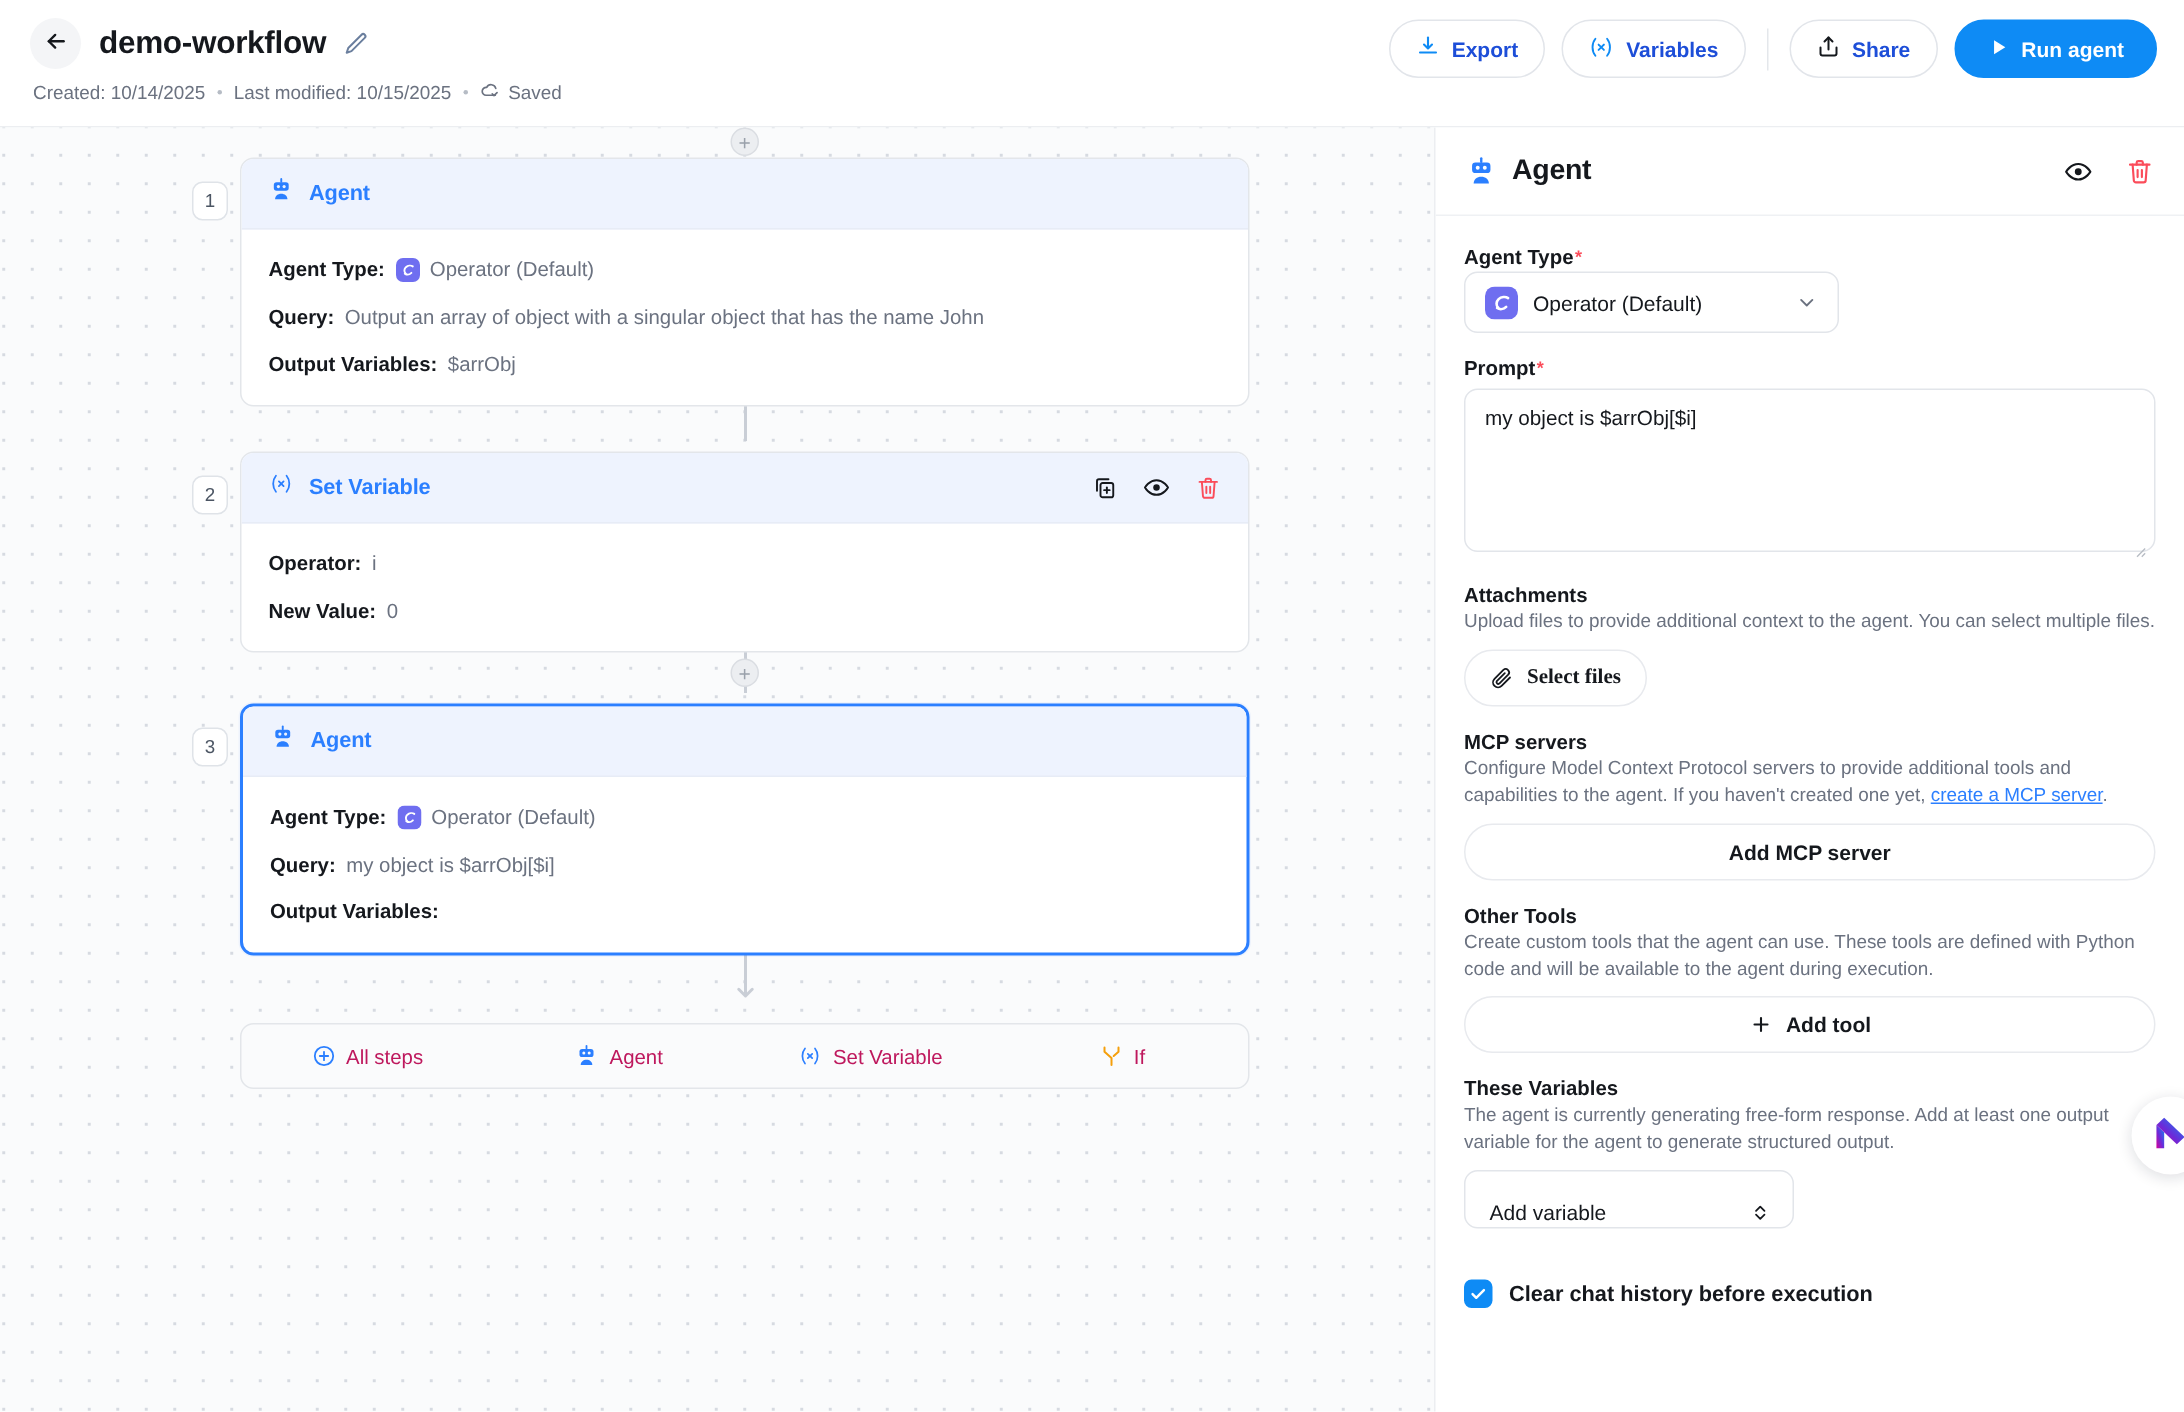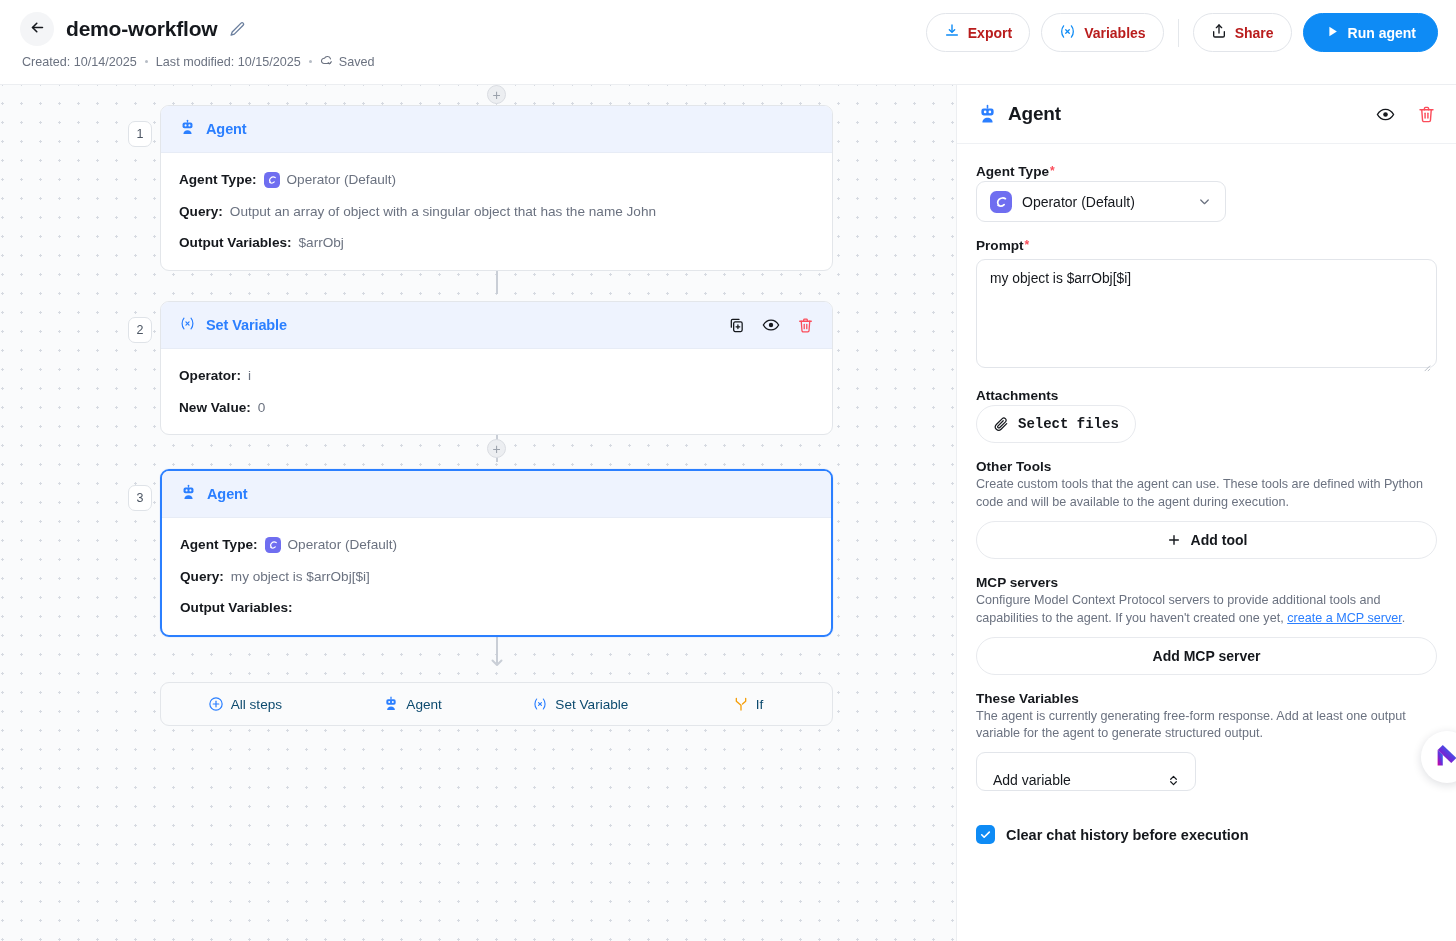--- a/index.html
+++ b/index.html
@@ -39,21 +39,21 @@
   .saved-wrap { display: flex; align-items: center; gap: 5px; }
 
   .topbar-right {
     display: flex; align-items: center; gap: 11px;
     padding: 13px 18px 0 0;
   }
   .btn {
     display: inline-flex; align-items: center; gap: 8px;
     height: 39px; padding: 0 17px;
     border-radius: 20px; border: 1px solid #e2e5ea;
-    background: #ffffff; color: #b91c1c;
+    background: #ffffff; color: #1d4ed8;
     font-size: 14px; font-weight: bold; font-family: inherit;
     cursor: pointer; white-space: nowrap;
   }
   .btn-primary {
     background: #0e8bf5; border-color: #0e8bf5; color: #ffffff;
     padding: 0 21px;
   }
   .vsep { width: 1px; height: 28px; background: #e4e7eb; margin: 0 3px; }
 
   
@@ -108,21 +108,21 @@
 
   
   .steps-bar {
     position: absolute; left: 160px; top: 597px;
     width: 673px; height: 44px;
     background: #fafbfc; border: 1px solid #e3e6ea; border-radius: 9px;
     display: flex; align-items: center;
   }
   .step-item {
     flex: 1; display: flex; align-items: center; justify-content: center; gap: 7px;
-    font-size: 13.6px; color: #0c4a6e; cursor: pointer; height: 100%;
+    font-size: 13.6px; color: #be185d; cursor: pointer; height: 100%;
   }
 
   
   .panel {
     position: absolute; top: 85px; left: 956px;
     width: 500px; height: 856px;
     background: #ffffff; border-left: 1px solid #eceef1;
     overflow: hidden;
   }
   .panel-head {
@@ -158,21 +158,21 @@
   .ta-grip {
     position: absolute; right: 6px; bottom: 5px;
     width: 9px; height: 9px; pointer-events: none;
   }
   .ta-wrap { position: relative; }
 
   .btn-outline {
     display: inline-flex; align-items: center; justify-content: center; gap: 9px;
     height: 38px; padding: 0 16px; border: 1px solid #e8eaee; border-radius: 20px;
     background: #fff; font-size: 14px; font-weight: bold; color: #15181d;
-    font-family: Liberation Mono, monospace; cursor: pointer;
+    font-family: Liberation Serif, serif; cursor: pointer;
   }
   .btn-wide {
     display: flex; align-items: center; justify-content: center; gap: 9px;
     width: 100%; height: 38px; border: 1px solid #e8eaee; border-radius: 20px;
     background: #fff; font-size: 14px; font-weight: bold; color: #15181d;
     font-family: inherit; cursor: pointer;
   }
   .select-sm {
     height: 39px; border: 1px solid #e2e5ea; border-radius: 9px; background: #fff;
     display: inline-flex; align-items: center; gap: 18px; padding: 17px 14px 0 16px;
@@ -539,53 +539,54 @@
               <path d="M9 6.5L6.5 9"></path>
             </svg>
         </span>
       </div>
     </div>
 
     <div class="field">
       <div class="flabel">
         <span>Attachments</span>
       </div>
+      <div class="fdesc">Upload files to provide additional context to the agent. You can select multiple files.</div>
       <button class="btn-outline">
         <span style="display:flex;">
           <svg width="16" height="16" viewBox="0 0 24 24" fill="none" stroke="#15181d" stroke-width="1.8" stroke-linecap="round" stroke-linejoin="round">
               <path d="M20.5 11.5l-8.4 8.4a5 5 0 0 1-7.1-7.1l8.9-8.9a3.4 3.4 0 0 1 4.8 4.8l-8.9 8.9a1.8 1.8 0 0 1-2.5-2.5l8-8"></path>
             </svg>
         </span>
         <span>Select files</span>
+      </button>
+    </div>
+
+    <div class="field">
+      <div class="flabel">
+        <span>MCP servers</span>
+      </div>
+      <div class="fdesc"><span>Configure Model Context Protocol servers to provide additional tools and capabilities to the agent. If you haven't created one yet, </span><a class="flink">create a MCP server</a><span>.</span></div>
+      <button class="btn-wide">
+        <span>Add MCP server</span>
       </button>
     </div>
 
     <div class="field">
       <div class="flabel">
         <span>Other Tools</span>
       </div>
       <div class="fdesc">Create custom tools that the agent can use. These tools are defined with Python code and will be available to the agent during execution.</div>
       <button class="btn-wide">
         <span style="display:flex;">
           <svg width="16" height="16" viewBox="0 0 24 24" fill="none" stroke="#15181d" stroke-width="2.1" stroke-linecap="round">
               <path d="M12 5.5v13"></path>
               <path d="M5.5 12h13"></path>
             </svg>
         </span>
         <span>Add tool</span>
-      </button>
-    </div>
-
-    <div class="field">
-      <div class="flabel">
-        <span>MCP servers</span>
-      </div>
-      <div class="fdesc"><span>Configure Model Context Protocol servers to provide additional tools and capabilities to the agent. If you haven't created one yet, </span><a class="flink">create a MCP server</a><span>.</span></div>
-      <button class="btn-wide">
-        <span>Add MCP server</span>
       </button>
     </div>
 
     <div class="field" style="margin-bottom:0;">
       <div class="flabel">
         <span>These Variables</span>
       </div>
       <div class="fdesc">The agent is currently generating free-form response. Add at least one output variable for the agent to generate structured output.</div>
       <div class="select-sm">
         <span class="sval">Add variable</span>

